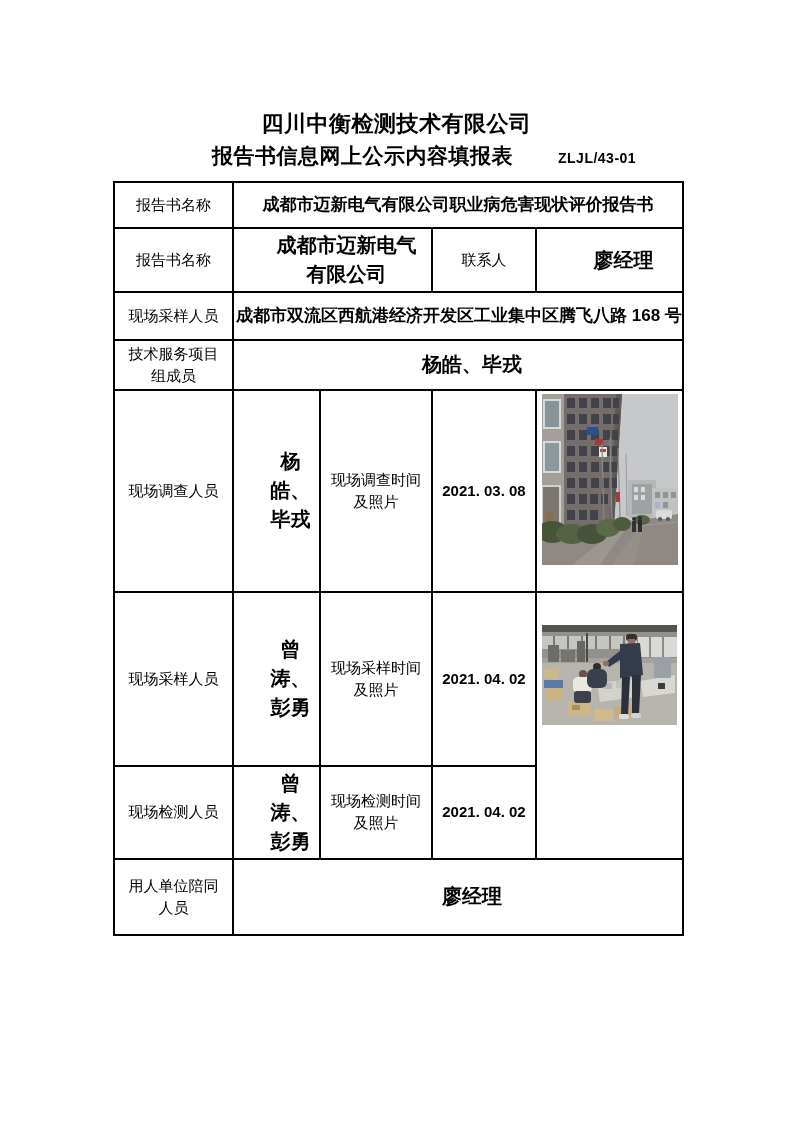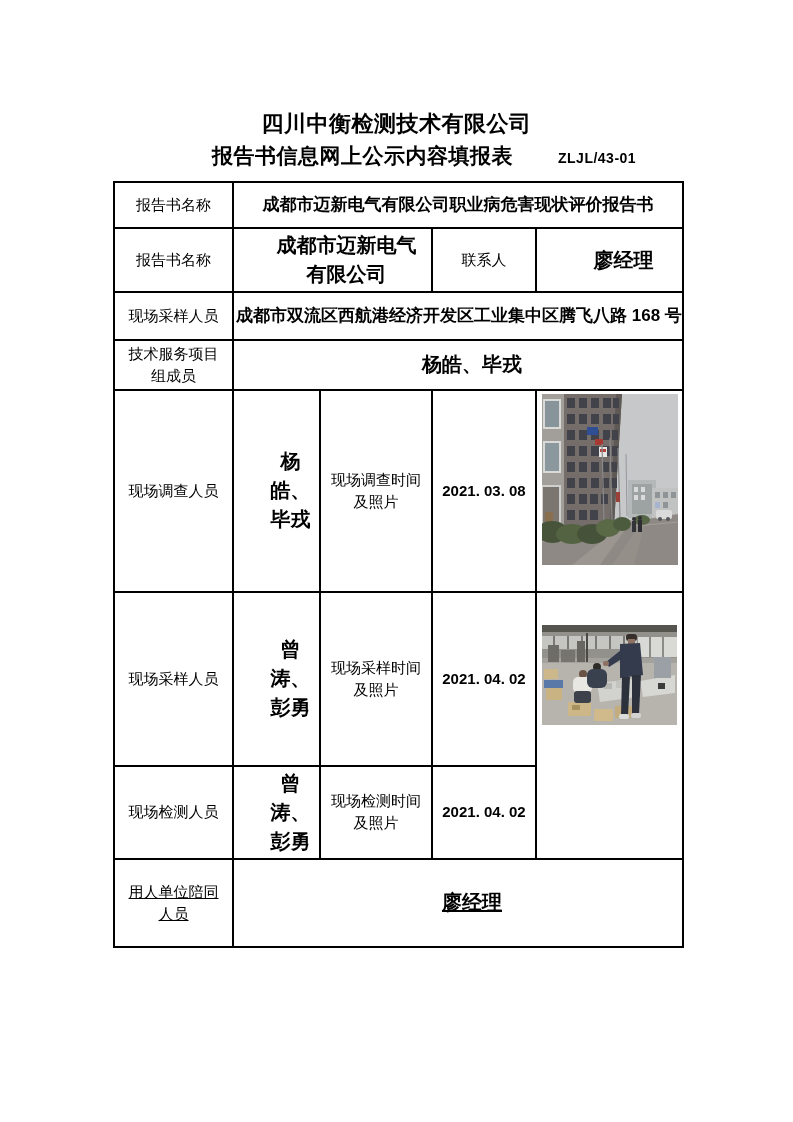--- a/index.html
+++ b/index.html
@@ -34,21 +34,21 @@
   td.val-lg  { font-size:17px; font-weight:700; white-space:nowrap; padding:2px 2px;margin-left:44px; }
   td.date    { font-size:15px; font-weight:700; white-space:nowrap; }
   td.photo-cell { vertical-align:top; padding:0; text-align:center; }
   tr.r1 { height:46px; }
   tr.r2 { height:43px; }
   tr.r3 { height:48px; }
   tr.r4 { height:45px; }
   tr.r5 { height:202px; }
   tr.r6 { height:174px; }
   tr.r7 { height:80px; }
-  tr.r8 { height:88px;text-decoration:underline; }
+  tr.r8 { height:76px; }
   svg.photo1 { display:block; margin:3px auto 0 auto; }
   svg.photo2 { display:block; margin:32px auto 0 auto; }
 </style>
 </head>
 <body>
 
 <div class="page">
 
   <div class="doc-title">四川中衡检测技术有限公司</div>
   <div class="form-title">报告书信息网上公示内容填报表</div>

